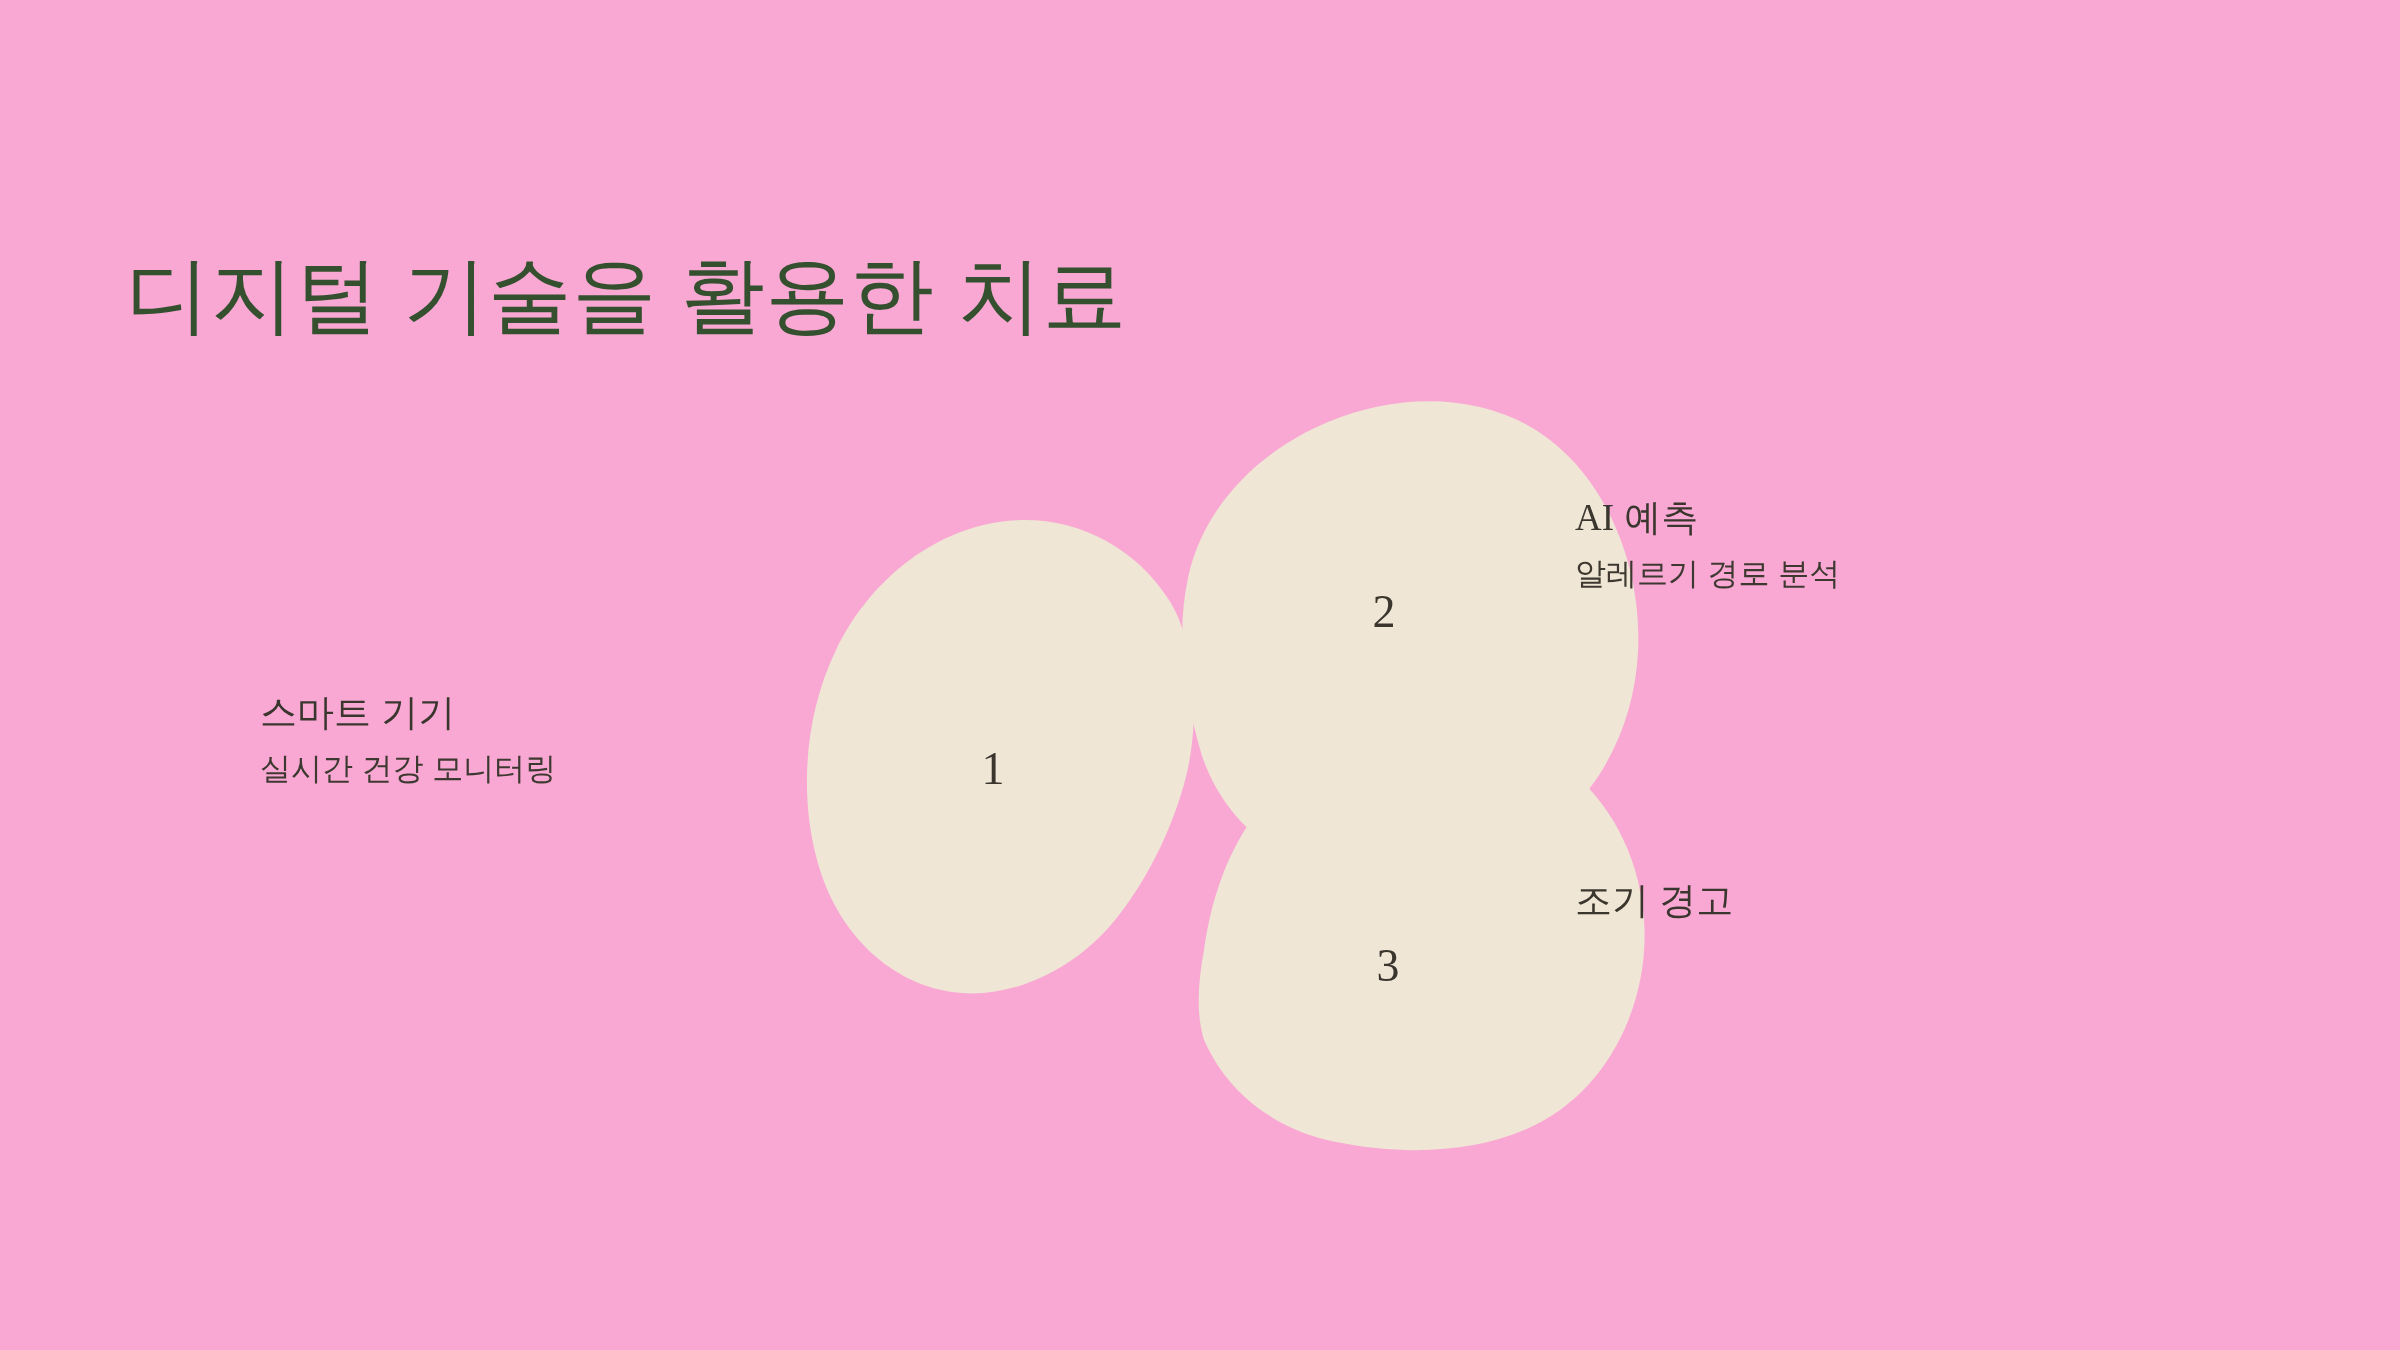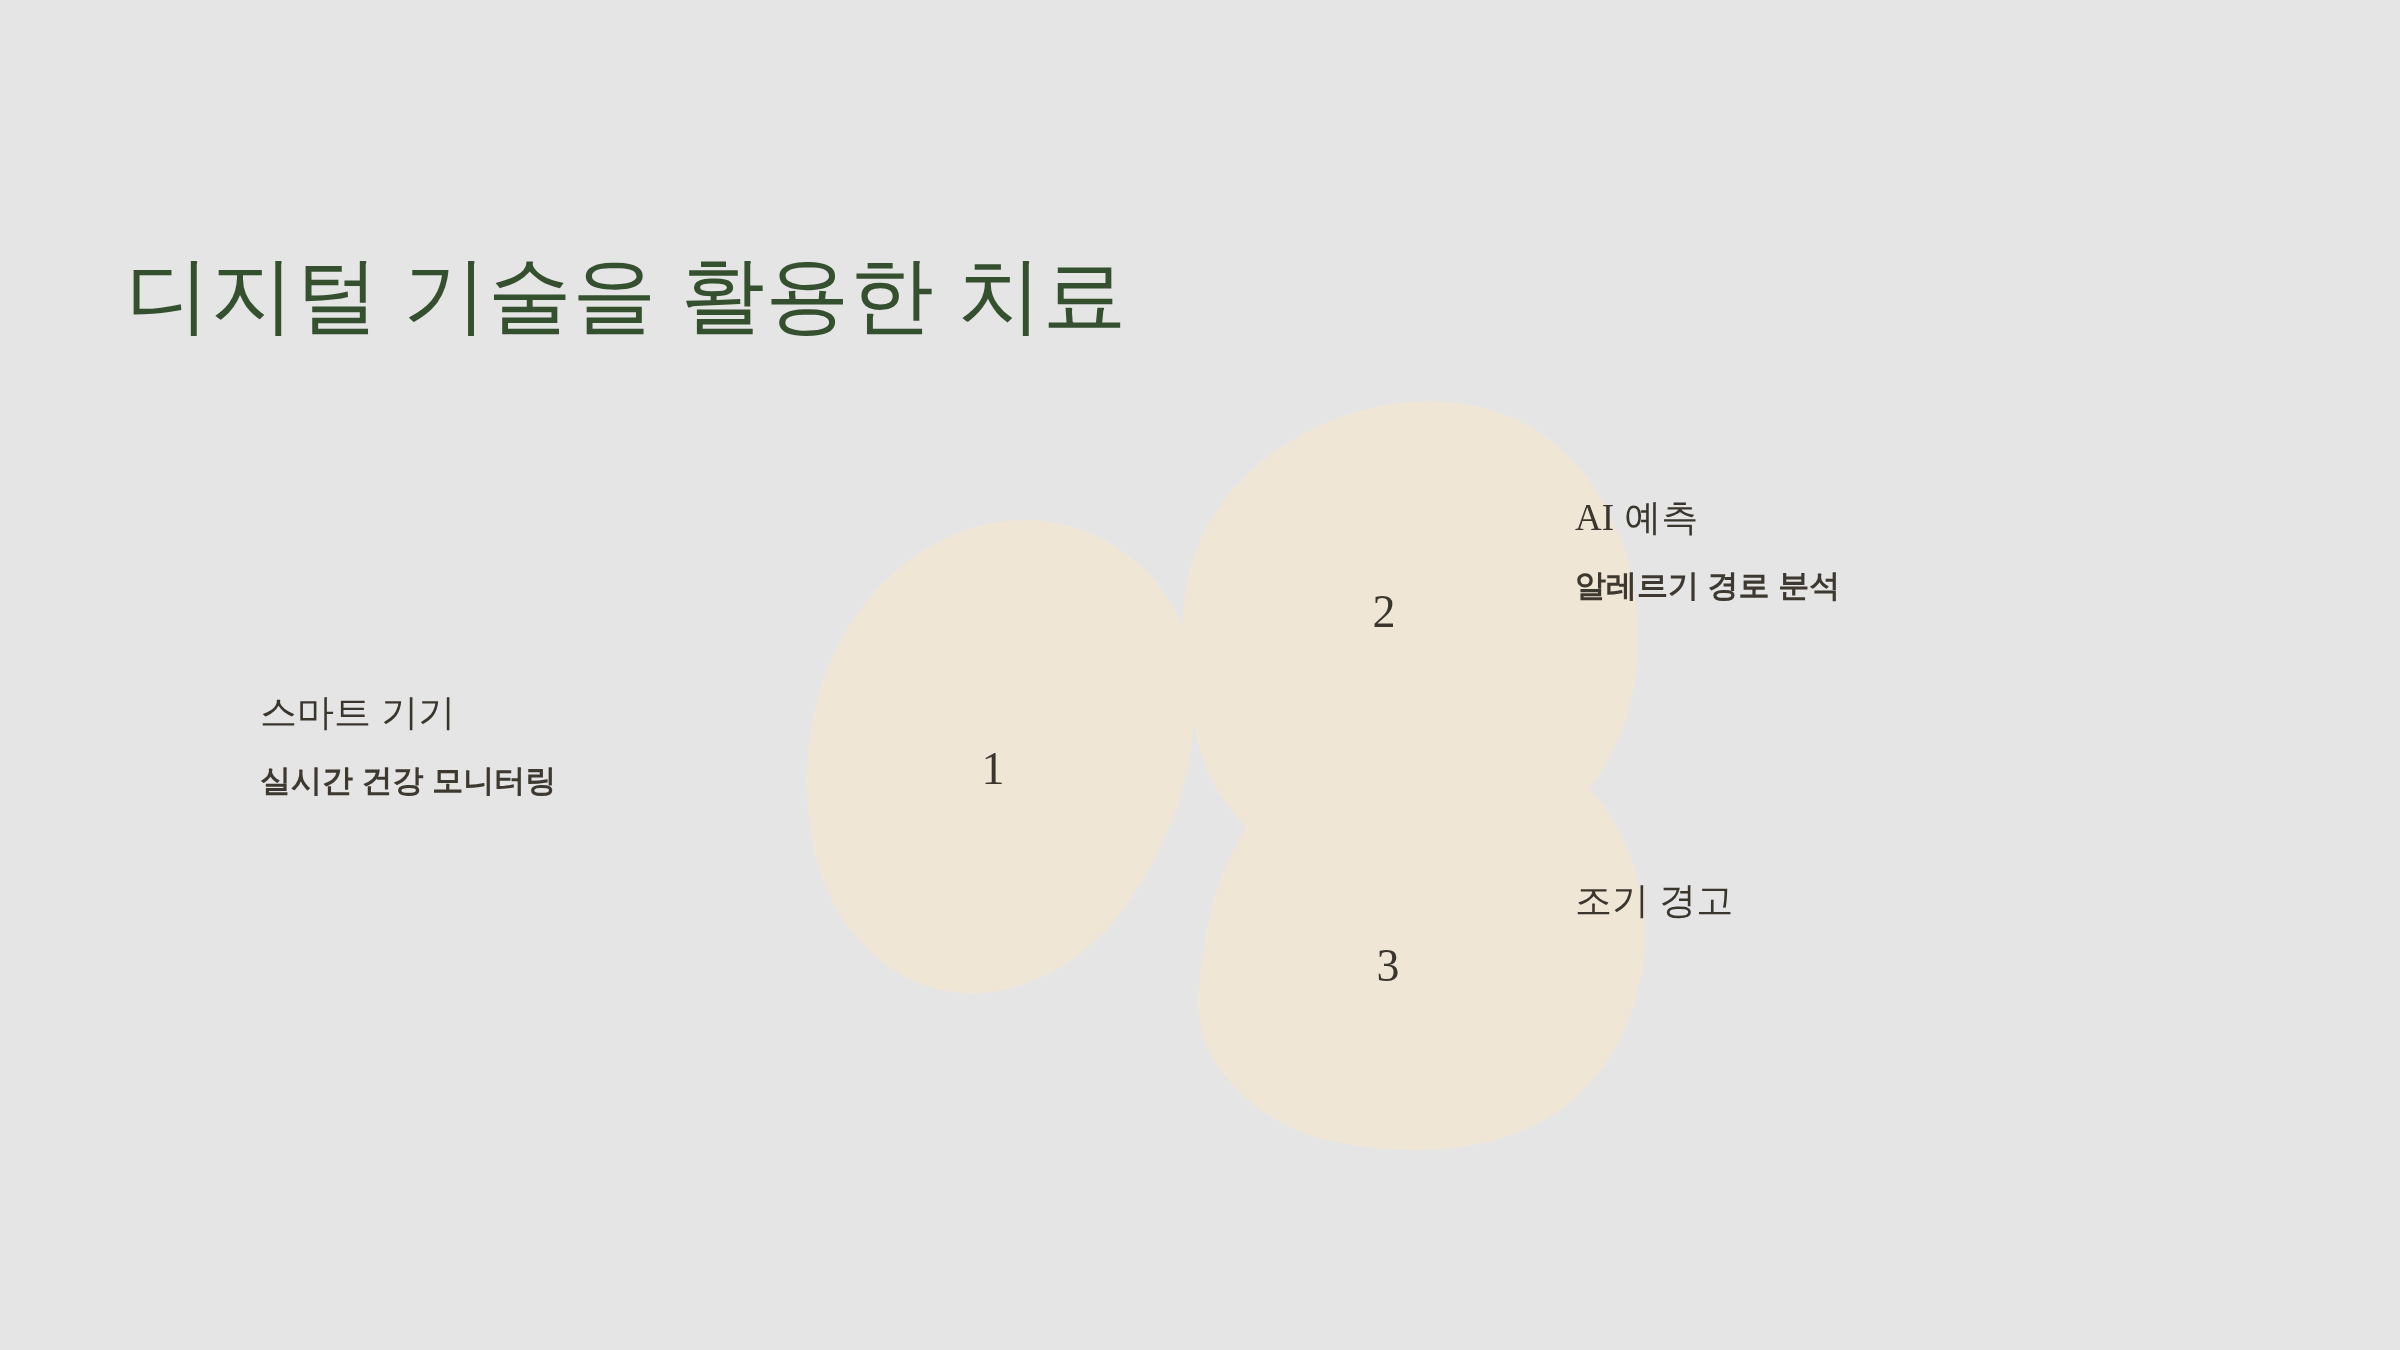--- a/index.html
+++ b/index.html
@@ -9,21 +9,21 @@
   body {
     width: 2400px;
     height: 1350px;
     overflow: hidden;
     font-family: "Liberation Sans", sans-serif;
   }
   #slide {
     position: relative;
     width: 2400px;
     height: 1350px;
-    background: #e5e5e5;
+    background: #f9a8d4;
   }
 
   
   #title {
     position: absolute;
     left: 126px;
     top: 192px;
     font-family: "Liberation Sans", sans-serif;
     font-size: 84px;
     line-height: 1.12;
@@ -69,24 +69,24 @@
     font-weight: 400;
     color: #3A362E;
     line-height: 1.25;
   }
   .callout .c-title .latin {
     font-family: "Liberation Serif", "DejaVu Serif", serif;
   }
   .callout .c-sub {
     font-family: "Liberation Sans", sans-serif;
     font-size: 31px;
-    font-weight: 700;
+    font-weight: 400;
     color: #3E3930;
     line-height: 1.25;
-    margin-top: 26px;
+    margin-top: 14px;
   }
   .callout.left {
     text-align: left;
   }
   .callout.right {
     text-align: left;
   }
 
   #callout-1 { left: 260px;  top: 690px;  width: 500px; }
   #callout-2 { left: 1575px; top: 495px;  width: 600px; }

